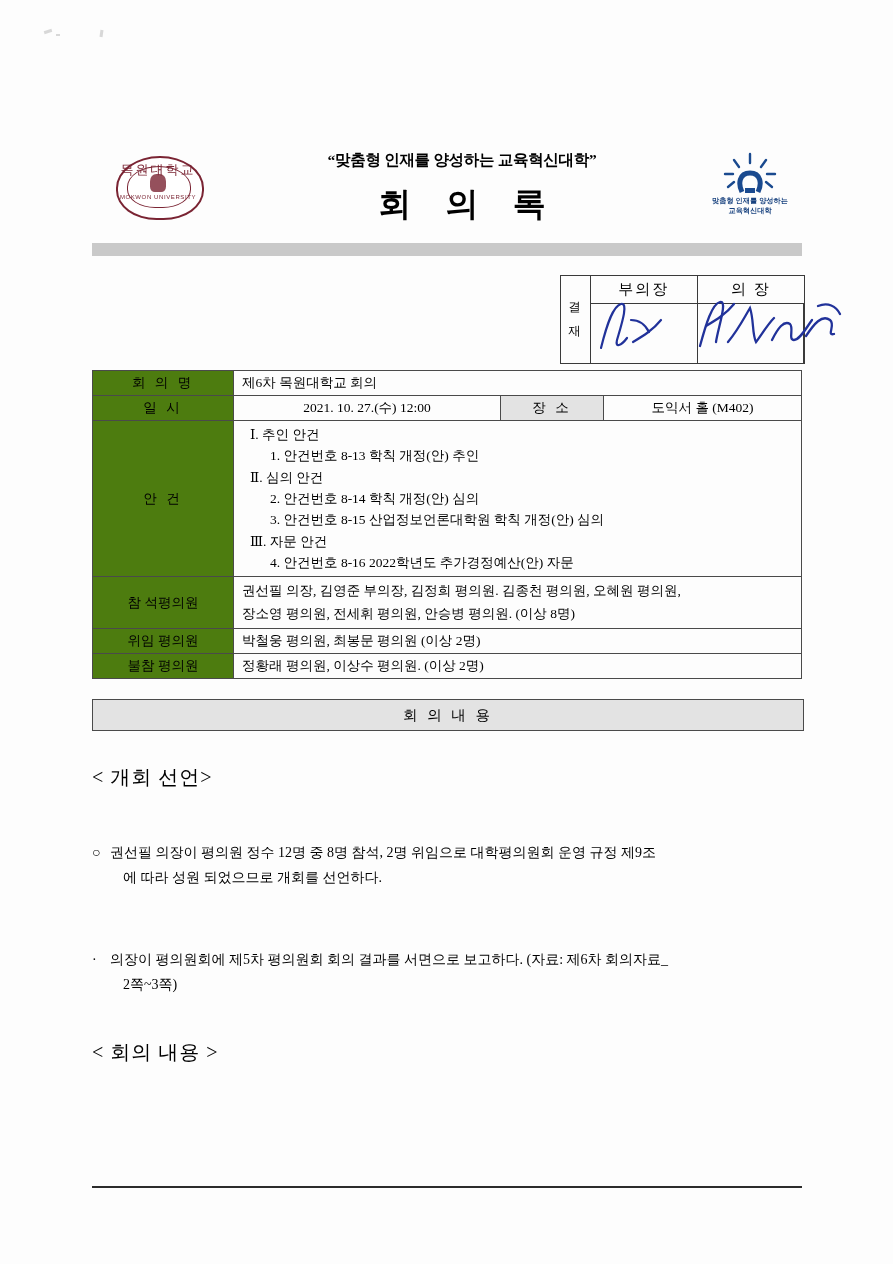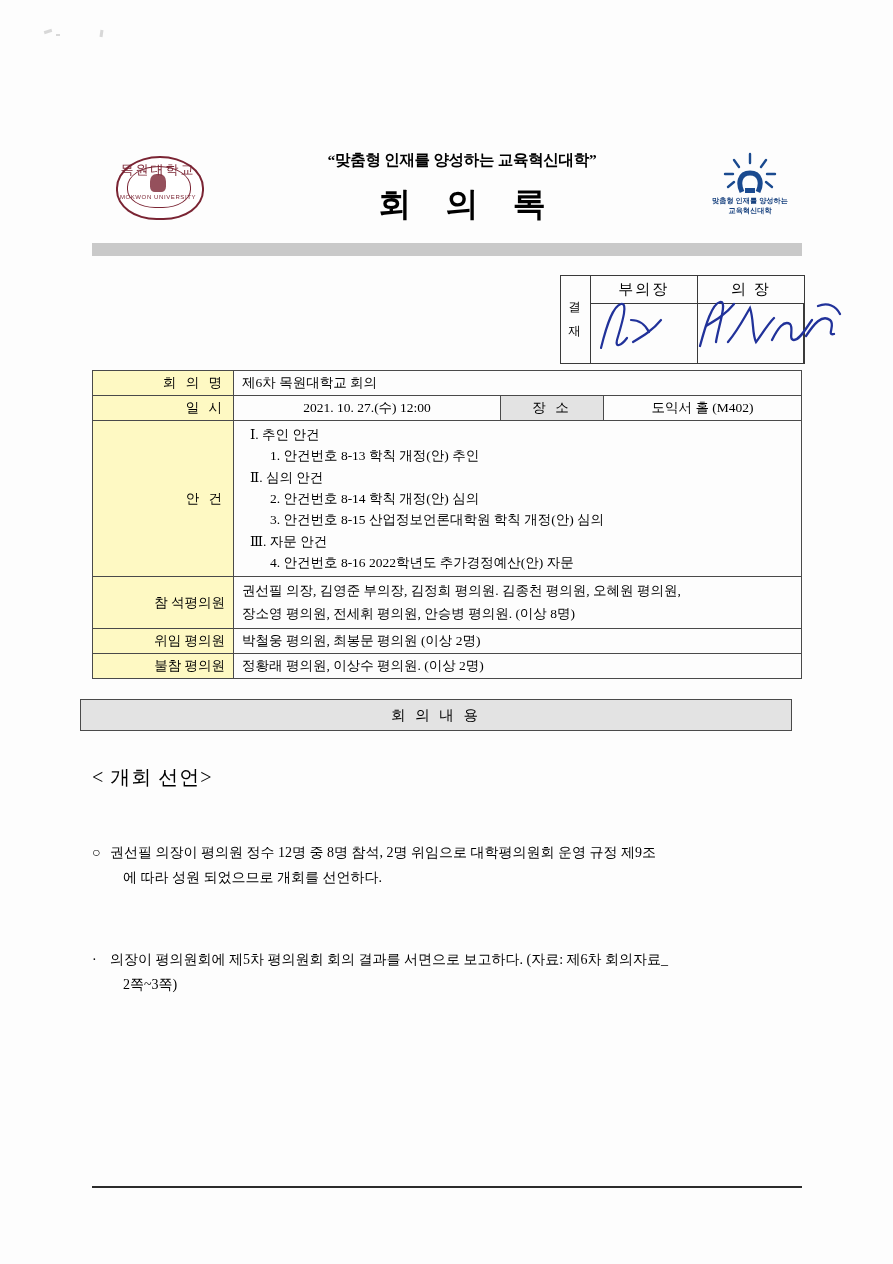--- a/index.html
+++ b/index.html
@@ -194,22 +194,22 @@
     border-collapse: collapse;
     font-size: 13.5px;
   }
   .main-table td {
     border: 1px solid #4a4a4a;
     padding: 3px 8px;
     vertical-align: middle;
   }
   .lbl {
     width: 124px;
-    text-align: right;
-    background: #fef9c3;
+    text-align: center;
+    background: #4d7c0f;
     letter-spacing: 3px;
     white-space: nowrap;
   }
   .lbl-tight { letter-spacing: 0px; }
   .cell-pad { padding-left: 12px; }
   .c-center { text-align: center; }
   .agenda-cell {
     padding: 6px 8px 6px 12px;
     line-height: 1.58;
     font-size: 13.5px;
@@ -223,21 +223,21 @@
   .place-lbl {
     width: 86px;
     text-align: center;
     background: #e3e3e3;
     letter-spacing: 3px;
   }
 
   
   .contents-band {
     position: absolute;
-    left: 80px;
+    left: 92px;
     top: 699px;
     width: 710px;
     height: 30px;
     border: 1px solid #4a4a4a;
     background: #e3e3e3;
     display: flex;
     align-items: center;
     justify-content: center;
     font-size: 14.5px;
     letter-spacing: 3px;
@@ -434,19 +434,20 @@
     <div class="gap-c"></div>
 
     <div class="para">
       <span class="bullet">·</span>
       <span>의장이 평의원회에 제5차 평의원회 회의 결과를 서면으로 보고하다. (자료: 제6차 회의자료_</span>
       <span class="cont">2쪽~3쪽)</span>
     </div>
 
     <div class="gap-b"></div>
 
+    <div class="sec-head">&lt; 회의 내용 &gt;</div>
 
     <div class="gap-a"></div>
 
   </div>
 
   <div class="footer-rule"></div>
 </div>
 
 </body></html>

